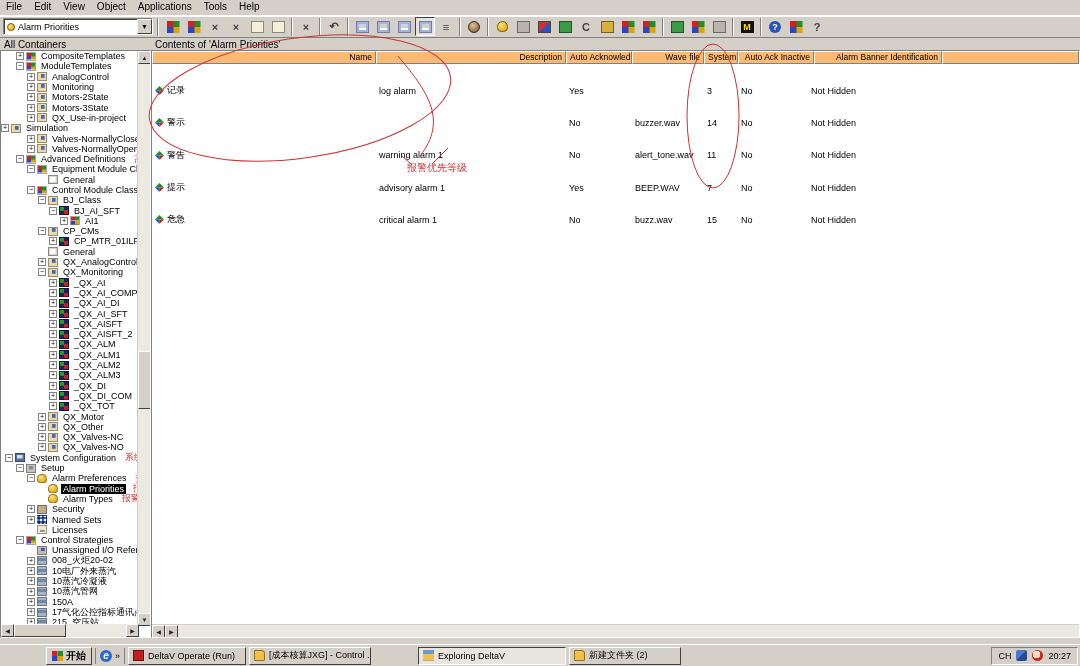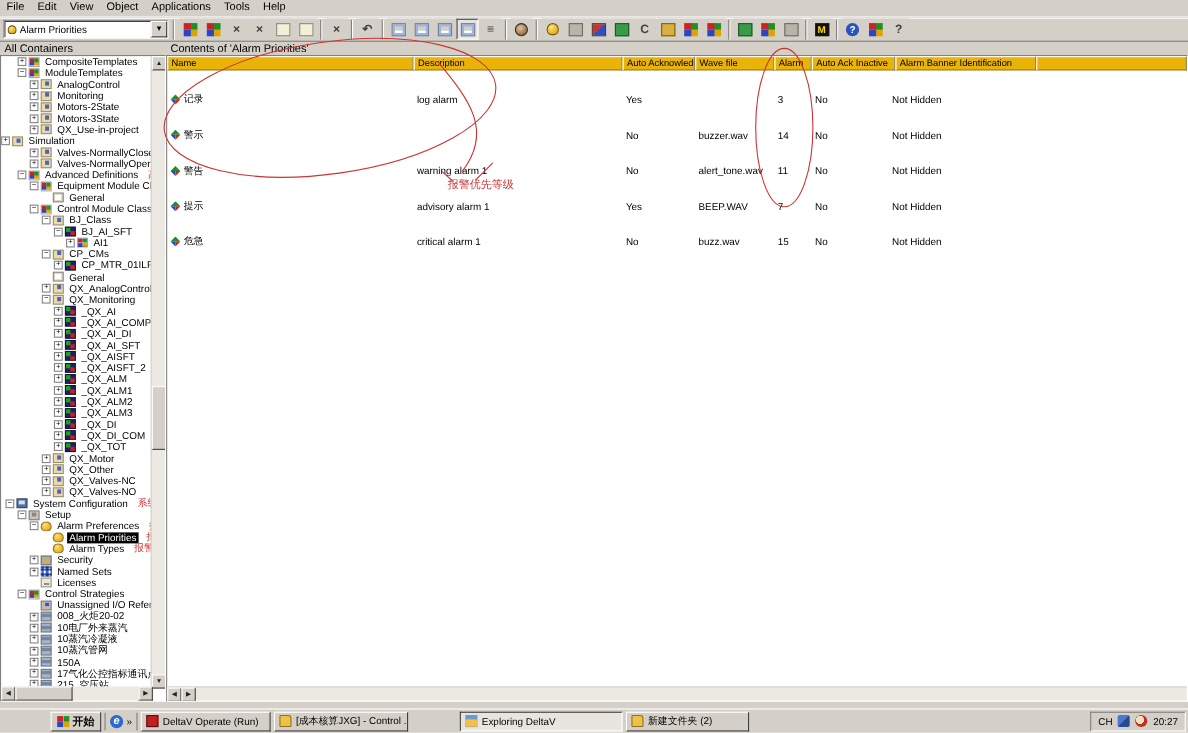--- a/index.html
+++ b/index.html
@@ -94,22 +94,22 @@
   .i-grid { background:
     repeating-linear-gradient(0deg,#4466bb 0 2px,#fff 2px 4px),
     repeating-linear-gradient(90deg,#4466bb 0 2px,#fff 2px 4px); background-blend-mode:multiply; }
   .i-lic { background:linear-gradient(#88a,#88a) 50% 80%/60% 25% no-repeat,#eee8d0; }
   .i-io { background:linear-gradient(#3355cc,#3355cc) 70% 30%/45% 45% no-repeat,#c0bcb4; }
   .i-area { background:linear-gradient(#7088a8,#7088a8) 50% 30%/100% 45% no-repeat,#a8b4c4; }
   
   #rightpanel { position:relative; flex:1; height:588px; background:#fff;
     border:1px solid; border-color:#808080 #fff #fff #808080; overflow:hidden; }
   #thead { display:flex; height:13px; }
-  .hcell { background:#eab308; border:1px solid; border-color:#fff #808080 #808080 #fff;
-    padding:0 3px; font-size:8.5px; white-space:nowrap; overflow:hidden; flex:0 0 auto; }
+  .hcell { background:#fdba74; border:1px solid; border-color:#fff #808080 #808080 #fff;
+    padding:0 3px; font-size:8.5px; white-space:nowrap; overflow:hidden; flex:0 0 auto;text-align:right; }
   .hfill { flex:1 1 auto; }
   .row { display:flex; height:11.3px; align-items:center;margin-top:21px; }
   .cell { padding:0 3px; white-space:nowrap; overflow:hidden; flex:0 0 auto; font-size:9px; }
   .namecell { display:flex; align-items:center; gap:3px; }
   #hscroll-r { position:absolute; left:0; bottom:0; width:100%; height:13px; background:#ece9e2;
     border-top:1px solid #d4d0c8; }
   
   #hscroll-t { position:absolute; left:0; bottom:0; width:138px; height:13px; background:#ece9e2; }
   .hthumb { position:absolute; top:0; height:13px; background:#d4d0c8;
     border:1px solid; border-color:#fff #404040 #404040 #fff; }
@@ -573,21 +573,21 @@
       <div class="sbtn" style="left:125px;top:0;">▶</div>
     </div>
   </div>
 
   <div id="rightpanel">
     <div id="thead">
         <div class="hcell" style="width: 224px;">Name</div>
         <div class="hcell" style="width: 190px;">Description</div>
         <div class="hcell" style="width: 66px;">Auto Acknowledge</div>
         <div class="hcell" style="width: 72px;">Wave file</div>
-        <div class="hcell" style="width: 34px;">Alarm</div>
+        <div class="hcell" style="width: 34px;">System</div>
         <div class="hcell" style="width: 76px;">Auto Ack Inactive</div>
         <div class="hcell" style="width: 128px;">Alarm Banner Identification</div>
         <div class="hcell hfill"></div>
       </div>
     <div id="tbody">
         <div class="row">
           <div class="cell namecell" style="width: 224px;">
             <svg width="9" height="9">
               <polygon points="0,4.5 4.5,0 9,4.5" fill="#1f8f2a"></polygon>
               <polygon points="0,4.5 4.5,9 4.5,4.5" fill="#2a46c8"></polygon>

